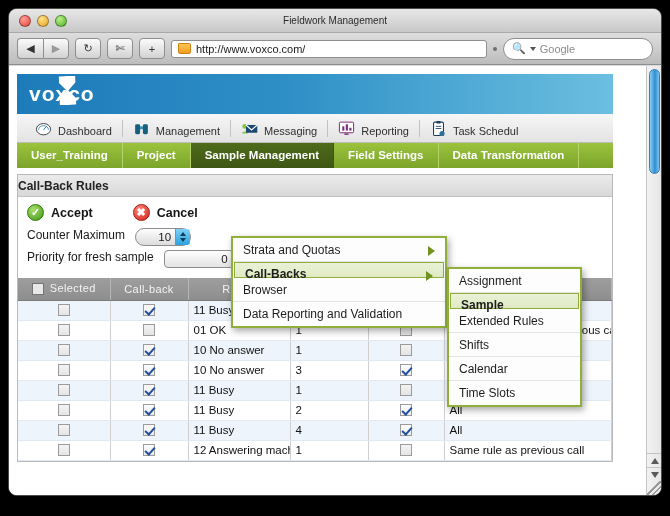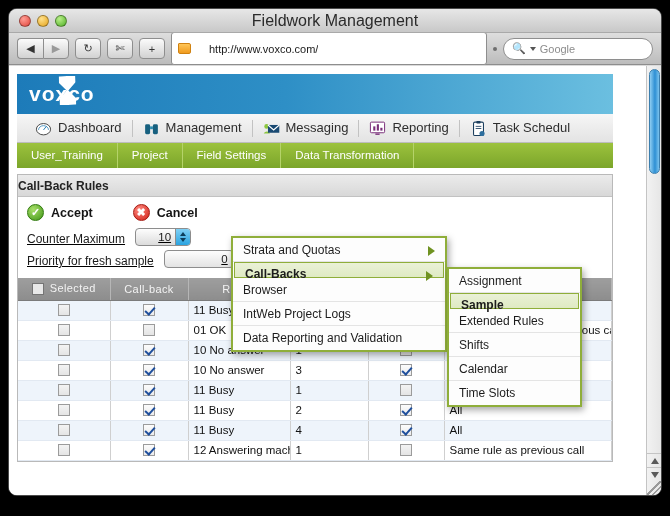--- a/index.html
+++ b/index.html
@@ -25,21 +25,21 @@
 
   
   #titlebar {
     height: 24px;
     background: linear-gradient(#e7e7e7, #c8c8c8);
     border-bottom: 1px solid #a9a9a9;
     position: relative;
   }
   #window-title {
     text-align: center;
-    font-size: 16px;
+    font-size: 10px;
     line-height: 24px;
     color: #2b2b2b;
   }
   .traffic {
     position: absolute; top: 6px;
     width: 12px; height: 12px; border-radius: 50%;
     border: 1px solid rgba(0,0,0,.35);
   }
   #btn-close  { left: 10px; background: radial-gradient(circle at 35% 30%, #ff9d94, #e0453b); }
   #btn-min    { left: 28px; background: radial-gradient(circle at 35% 30%, #ffe08a, #e5a41c); }
@@ -59,26 +59,26 @@
     background: linear-gradient(#fbfbfb, #d2d2d2);
     border: 1px solid #8e8e8e;
     border-radius: 4px;
     display: flex; align-items: center; justify-content: center;
     font-size: 11px; color: #333;
   }
   .tb-pair { display: flex; }
   .tb-pair .tb-btn:first-child { border-radius: 4px 0 0 4px; border-right: none; }
   .tb-pair .tb-btn:last-child  { border-radius: 0 4px 4px 0; color: #9a9a9a; }
   #url-bar {
-    flex: 1; height: 33px;
+    flex: 1; height: 18px;
     background: #fff;
     border: 1px solid #8e8e8e;
     border-radius: 3px;
     display: flex; align-items: center;
-    padding: 0 6px; gap: 18px;
+    padding: 0 6px; gap: 5px;
     min-width: 0;
   }
   #url-folder-icon {
     width: 13px; height: 11px;
     background: linear-gradient(#ffc659, #f09b1e);
     border: 1px solid #d08211;
     border-radius: 1px 2px 2px 2px;
     flex: none;
   }
   #url-text { font-size: 11px; color: #1a1a1a; white-space: nowrap; overflow: hidden; }
@@ -139,41 +139,42 @@
   
   #module-bar {
     height: 29px;
     background: linear-gradient(#f6f6f6, #e3e3e3);
     border-bottom: 1px solid #bdbdbd;
     display: flex; align-items: center;
     padding-left: 8px;
     overflow: hidden;
   }
   .module {
-    display: flex; align-items: flex-start; gap: 6px;
+    display: flex; align-items: flex-end; gap: 6px;
     padding: 0 10px;
-    font-size: 13px; color: #2e2e2e;
+    font-size: 11px; color: #2e2e2e;
     white-space: nowrap;
   }
   .module-sep { width: 1px; height: 17px; background: #c2c2c2; }
   .mod-icon { width: 17px; height: 17px; flex: none; }
 
   
   #tab-bar {
     height: 25px;
     background: linear-gradient(#9cc23d, #7ba52a);
     display: flex;
     overflow: hidden;
   }
   .tab {
     padding: 0 14px;
     font-size: 11.5px; color: #ffffff;
     line-height: 25px;
     border-right: 1px solid #b5d36a;
     white-space: nowrap;
+    font-weight: bold;
   }
   .tab.active {
     background: linear-gradient(#4e6b1a, #3e5614);
     color: #ffffff;
     font-weight: bold;
     border-right: 1px solid #3e5614;
   }
 
   
   #panel {
@@ -194,28 +195,28 @@
   .badge {
     width: 17px; height: 17px; border-radius: 50%;
     display: flex; align-items: center; justify-content: center;
     font-size: 11px; color: #fff; font-weight: bold;
     flex: none;
   }
   #accept-badge { background: radial-gradient(circle at 35% 30%, #a9e06a, #3f9416); border: 1px solid #2f7a0c; }
   #cancel-badge { background: radial-gradient(circle at 35% 30%, #ff8a80, #cf1f16); border: 1px solid #a51810; }
   .spacer-20 { width: 20px; }
 
-  .field-row { display: flex; align-items: flex-end; margin-bottom: 4px; text-decoration: underline; }
+  .field-row { display: flex; align-items: flex-start; margin-bottom: 4px; }
   .field-label { font-size: 12px; color: #1a1a1a; }
   .spin {
     margin-left: 10px;
     width: 56px; height: 18px;
     background: linear-gradient(#fdfdfd, #dcdcdc);
     border: 1px solid #8d8d8d;
-    border-radius: 4px;
+    border-radius: 9px;
     display: flex; align-items: center;
   }
   .spin-val { flex: 1; text-align: right; padding-right: 4px; font-size: 11.5px; color: #1a1a1a; }
   .spin-arrows {
     width: 15px; height: 100%;
     background: linear-gradient(#7fd0f5, #2aa3e0);
     border-left: 1px solid #8d8d8d;
     border-radius: 0 3px 3px 0;
     display: flex; flex-direction: column;
     align-items: center; justify-content: center; gap: 2px;
@@ -441,20 +442,21 @@
             <line x1="8" y1="12" x2="16" y2="12" stroke="#1c3f5e" stroke-width="1.2"></line>
             <circle cx="17" cy="19" r="3.6" fill="#2e6f9e"></circle>
           </svg>
           <span>Task Schedul</span>
         </div>
       </div>
 
       <div id="tab-bar">
         <div class="tab">User_Training</div>
         <div class="tab">Project</div>
+        <div class="tab active">Sample Management</div>
         <div class="tab">Field Settings</div>
         <div class="tab">Data Transformation</div>
       </div>
 
       <div id="panel">
         <div id="panel-title">Call-Back Rules</div>
         <div id="panel-body">
 
           <div id="action-row">
             <div class="action-btn">
@@ -582,23 +584,20 @@
           <span class="arrow-right"></span>
         </div>
         <div class="menu-item selected">
           <span>Call-Backs</span>
           <span class="arrow-right"></span>
         </div>
         <div class="menu-item">
           <span>Browser</span>
         </div>
         <div class="menu-item">
-          <span>IntWeb Project Logs</span>
-        </div>
-        <div class="menu-item">
           <span>Data Reporting and Validation</span>
         </div>
       </div>
 
       <div class="menu" id="menu-callbacks">
         <div class="menu-item">
           <span>Assignment</span>
         </div>
         <div class="menu-item selected">
           <span>Sample</span>

